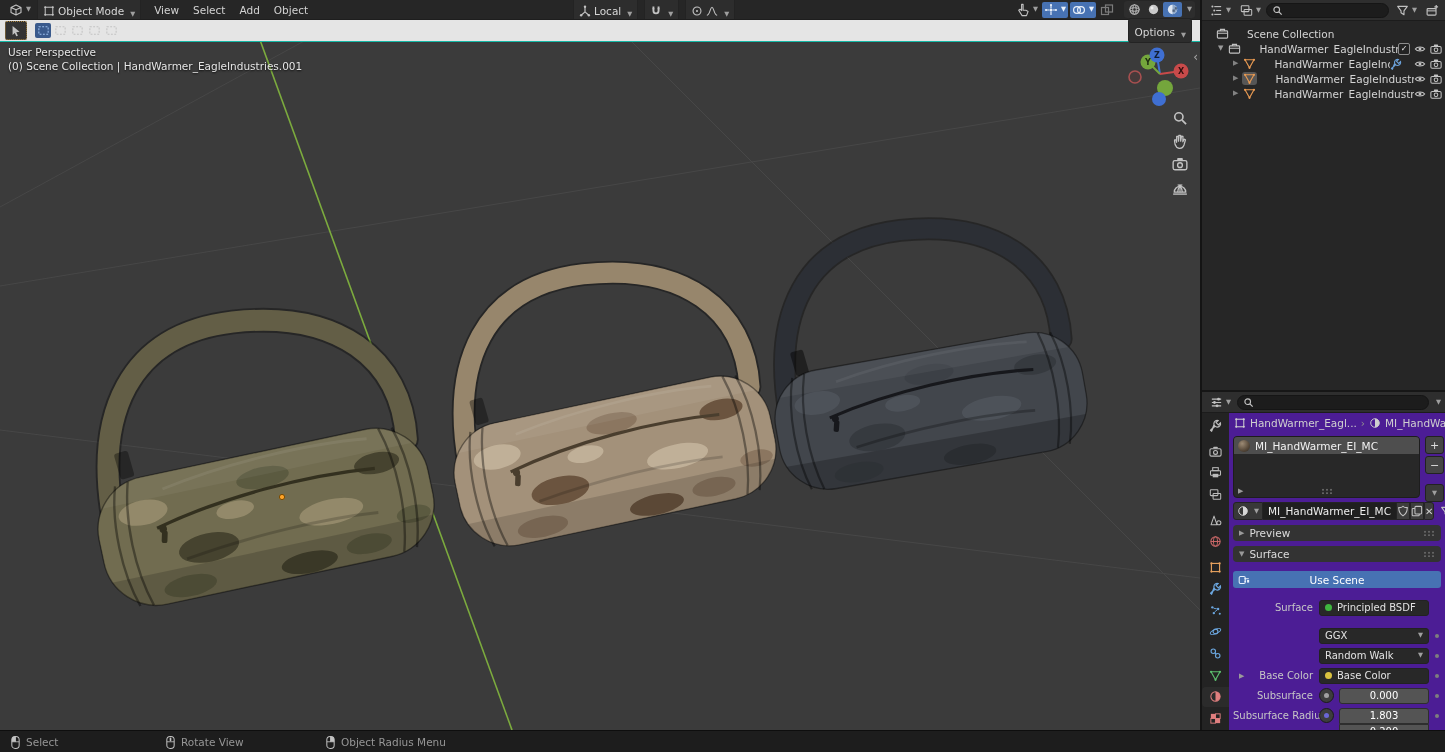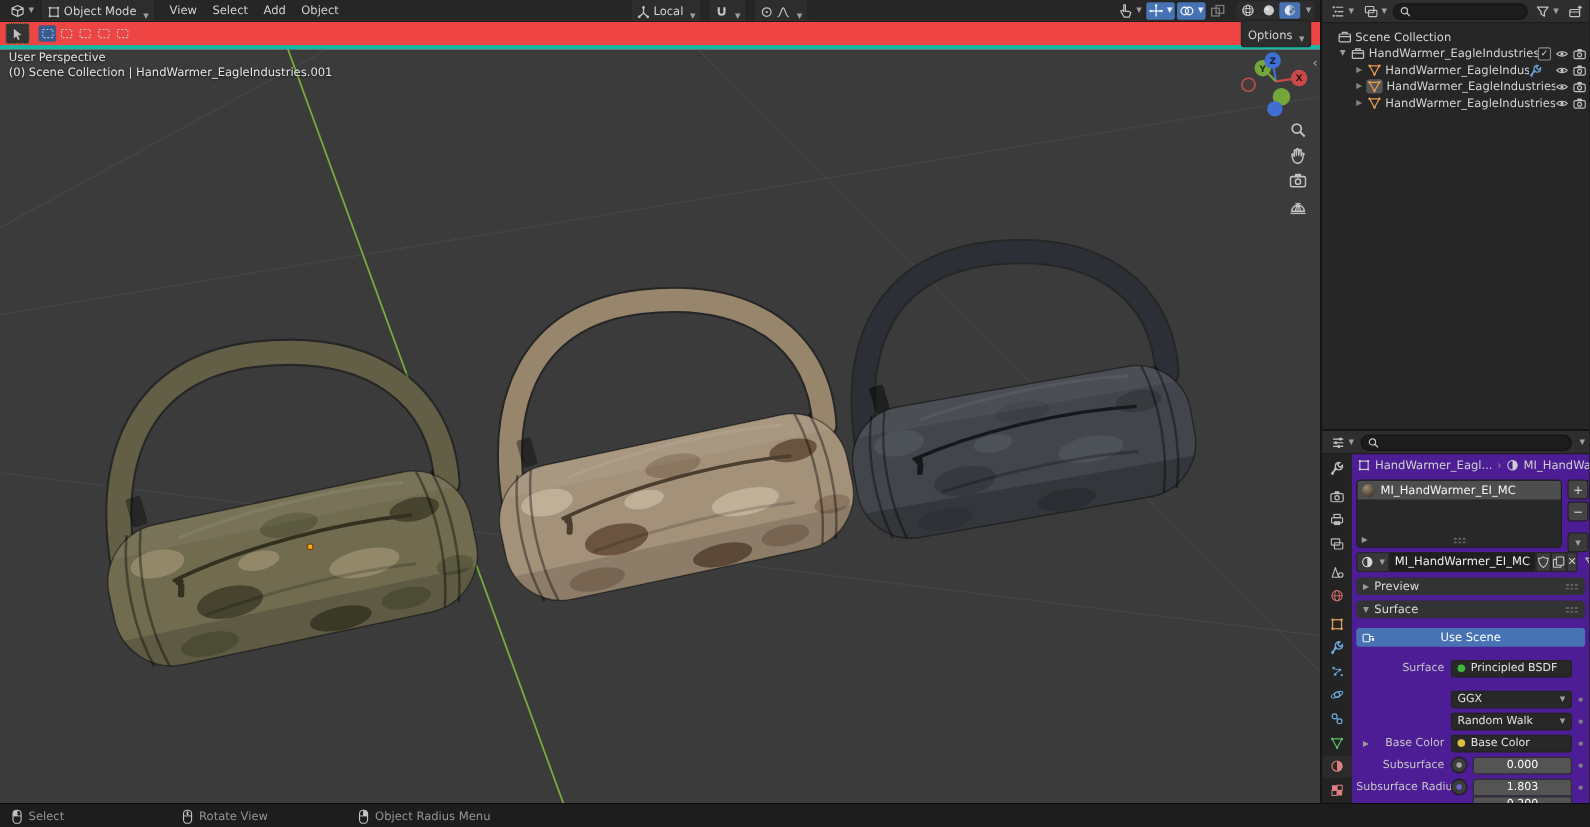--- a/index.html
+++ b/index.html
@@ -8,21 +8,21 @@
        -webkit-font-smoothing:antialiased;user-select:none}
   .ic{display:inline-block;vertical-align:middle;color:#c2c2c2;flex:none}
   svg.ic{width:14px;height:14px}
   svg.i12{width:12px;height:12px} svg.i11{width:11px;height:11px} svg.i13{width:13px;height:13px} svg.i16{width:16px;height:16px}
   .chev{font-size:6.5px;color:#9f9f9f;margin-left:3px;line-height:1}
   .tri{font-size:7px;color:#9a9a9a;line-height:1}
 
   
   #viewport{position:absolute;left:0;top:0;width:1200px;height:730px;background:#3b3b3b;overflow:hidden;border-right:2px solid #141414}
   .vp-row1{position:absolute;left:0;top:0;right:0;height:19px;background:#262626;display:flex;align-items:center;padding:0 5px;z-index:40}
-  .vp-row2{position:absolute;left:0;top:19px;right:0;height:21px;background:#ef4444;border-top:1px solid #1e1e1e;border-bottom:4px solid #14b8a6;display:flex;align-items:center;padding:0 5px;z-index:40}
+  .vp-row2{position:absolute;left:0;top:19px;right:0;height:21px;background:#e5e5e5;border-top:1px solid #1e1e1e;border-bottom:1px solid #14b8a6;display:flex;align-items:center;padding:0 5px;z-index:40}
   .menu-item{padding:0 7px;height:100%;display:flex;align-items:center;color:#d2d2d2;border-radius:3px}
   .widget{background:#2d2d2d;border:1px solid #232323;border-radius:3px;display:flex;align-items:flex-end;padding:4px 5px;height:15px;gap:3px}
   .hbtn{display:flex;align-items:center;height:16px;padding:0 2px;border-radius:2px;margin-left:2px}
   .hbtn.on{background:#4772b3}
   .hbtn.on .ic,.hbtn.on .chev{color:#eaf1fb}
   .shade-group{display:flex;align-items:center;background:#2d2d2d;border-radius:3px;margin-left:8px;padding:1px}
   .sbtn{display:flex;align-items:center;justify-content:center;width:19px;height:15px;border-radius:2px}
   .sbtn.on{background:#4772b3}
   .tool-btn{width:20px;height:17px;border:1px dotted #a8823e;background:#333;border-radius:2px;display:flex;align-items:center;justify-content:center;margin-right:8px}
   .selmode{width:16px;height:15px;display:flex;align-items:center;justify-content:center;margin-right:1px;border-radius:2px}
@@ -40,21 +40,21 @@
   .bag[data-bag="2"] .blob1,.bag[data-bag="2"] .blob2,.bag[data-bag="2"] .blob3{opacity:.6}
   #gizmo{position:absolute;left:1118px;top:44px;z-index:25}
   .navbtn{position:absolute;width:18px;height:18px;z-index:25;display:flex;align-items:center;justify-content:center;color:#c9c9c9}
   #sidebar-arrow{position:absolute;right:2px;top:50px;z-index:25;color:#ababab;font-size:12px}
 
   
   #outliner{position:absolute;left:1202px;top:0;width:243px;height:390px;background:#262626;border-bottom:2px solid #161616}
   .ol-header{height:20px;background:#2e2e2e;border-bottom:1px solid #1c1c1c;display:flex;align-items:center;padding:0 4px;gap:3px}
   .search{flex:1;height:13px;background:#1c1c1c;border:1px solid #151515;border-radius:8px;display:flex;align-items:center;padding:0 5px;gap:3px}
   .ol-row{height:15px;display:flex;align-items:center;padding-right:3px;color:#d4d4d4}
-  .ol-row .lab{margin-left:3px;white-space:nowrap;overflow:hidden}
+  .ol-row .lab{margin-left:18px;white-space:nowrap;overflow:hidden}
   .ol-right{margin-left:auto;display:flex;align-items:center;gap:4px}
   .meshic{color:#e79952}
   .activepill{background:#565656;border-radius:3px;padding:0 1px}
   .cbx{width:10px;height:10px;border:1px solid #8d8d8d;border-radius:2px;background:#232323;color:#e8e8e8;font-size:8px;line-height:9px;text-align:center}
 
   
   #props{position:absolute;left:1202px;top:392px;width:243px;height:338px;background:#2b2b2b}
   .pr-header{height:20px;background:#2e2e2e;border-bottom:1px solid #1c1c1c;display:flex;align-items:center;padding:0 4px;gap:4px}
   .pr-tabs{position:absolute;left:0;top:21px;bottom:0;width:27px;background:#232323;display:flex;flex-direction:column;align-items:stretch;padding-top:3px}
   .tab{height:20px;margin-bottom:2px;display:flex;align-items:center;justify-content:center}

